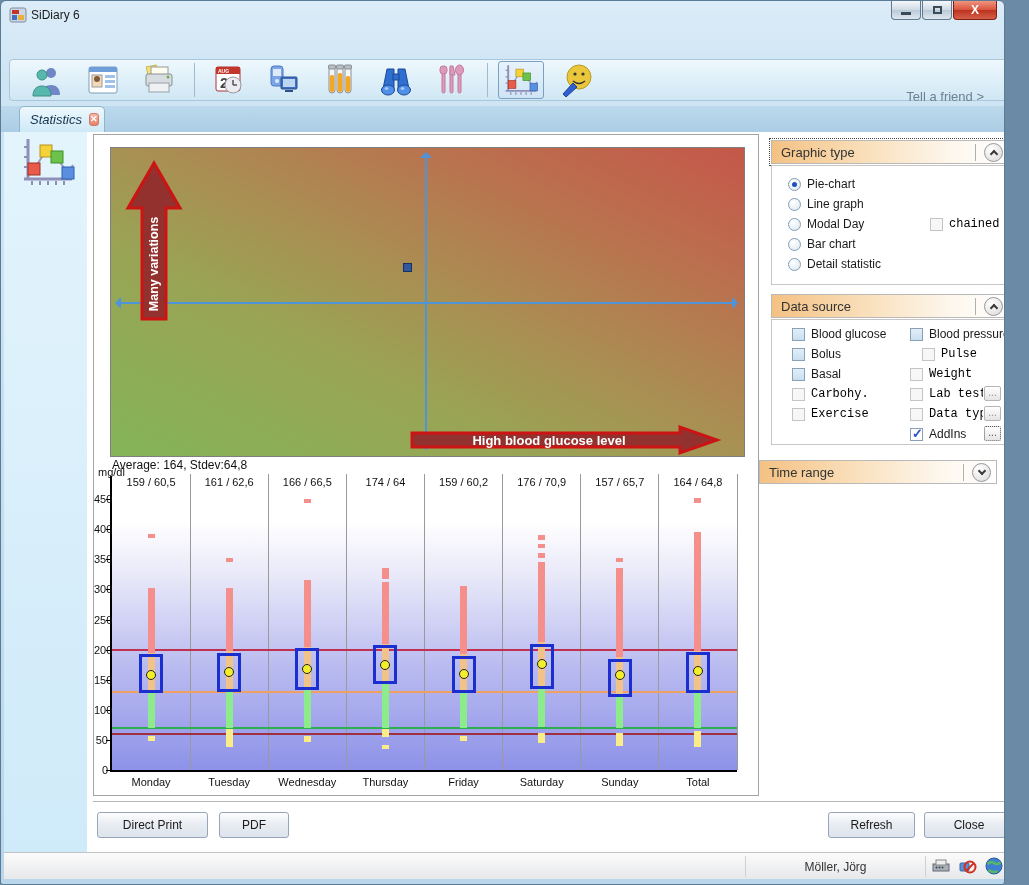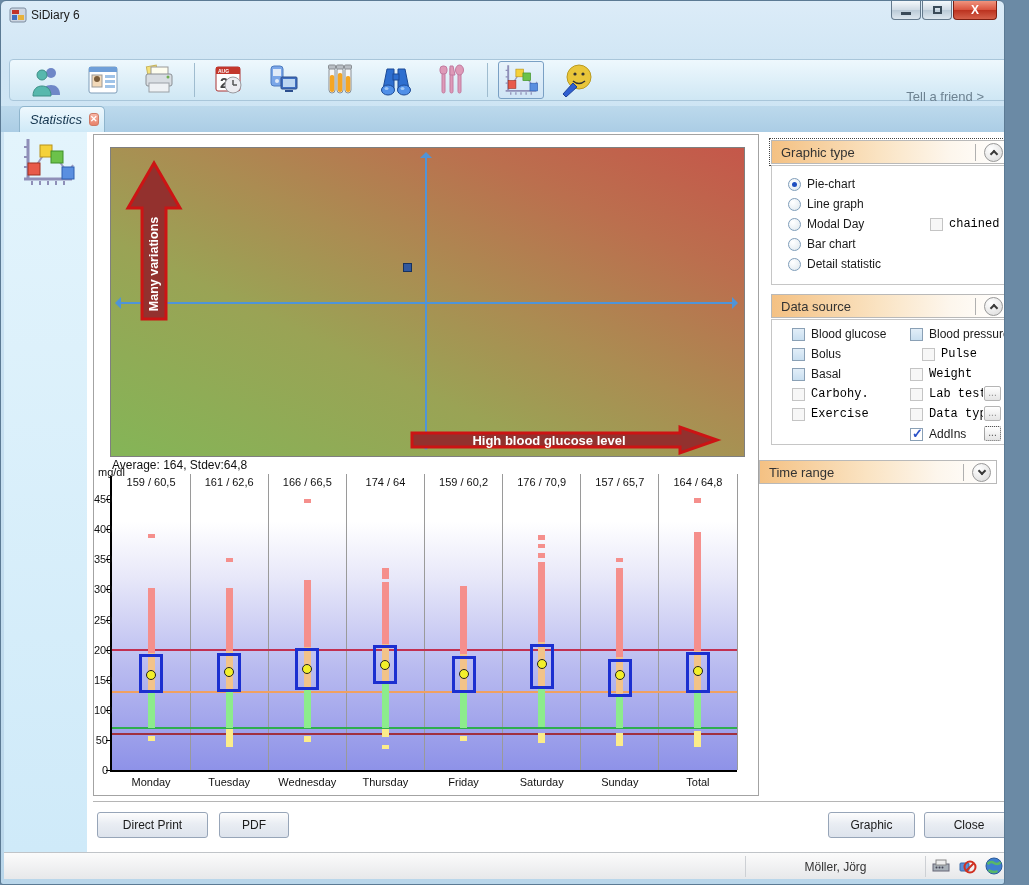--- a/index.html
+++ b/index.html
@@ -476,21 +476,21 @@
       <span class="sec-title">Time range</span>
       <span class="sec-div"></span>
       <span class="roundbtn">
           <span class="chev down"></span>
         </span>
     </div>
 
     <div class="footer-divider"></div>
     <button class="btn" style="left:93px;top:680px;width:111px;">Direct Print</button>
     <button class="btn" style="left:215px;top:680px;width:70px;">PDF</button>
-    <button class="btn" style="left:824px;top:680px;width:87px;">Graphic</button>
+    <button class="btn" style="left:824px;top:680px;width:87px;">Refresh</button>
     <button class="btn" style="left:920px;top:680px;width:90px;">Close</button>
   </div>
 
   <div class="statusbar">
     <div class="status-cell" style="left:708px;width:34px;"></div>
     <div class="status-cell" style="left:742px;width:180px;justify-content:center;">
         <span>Möller, Jörg</span>
       </div>
     <div class="status-icons">
       <svg width="20" height="16" viewBox="0 0 20 16">

